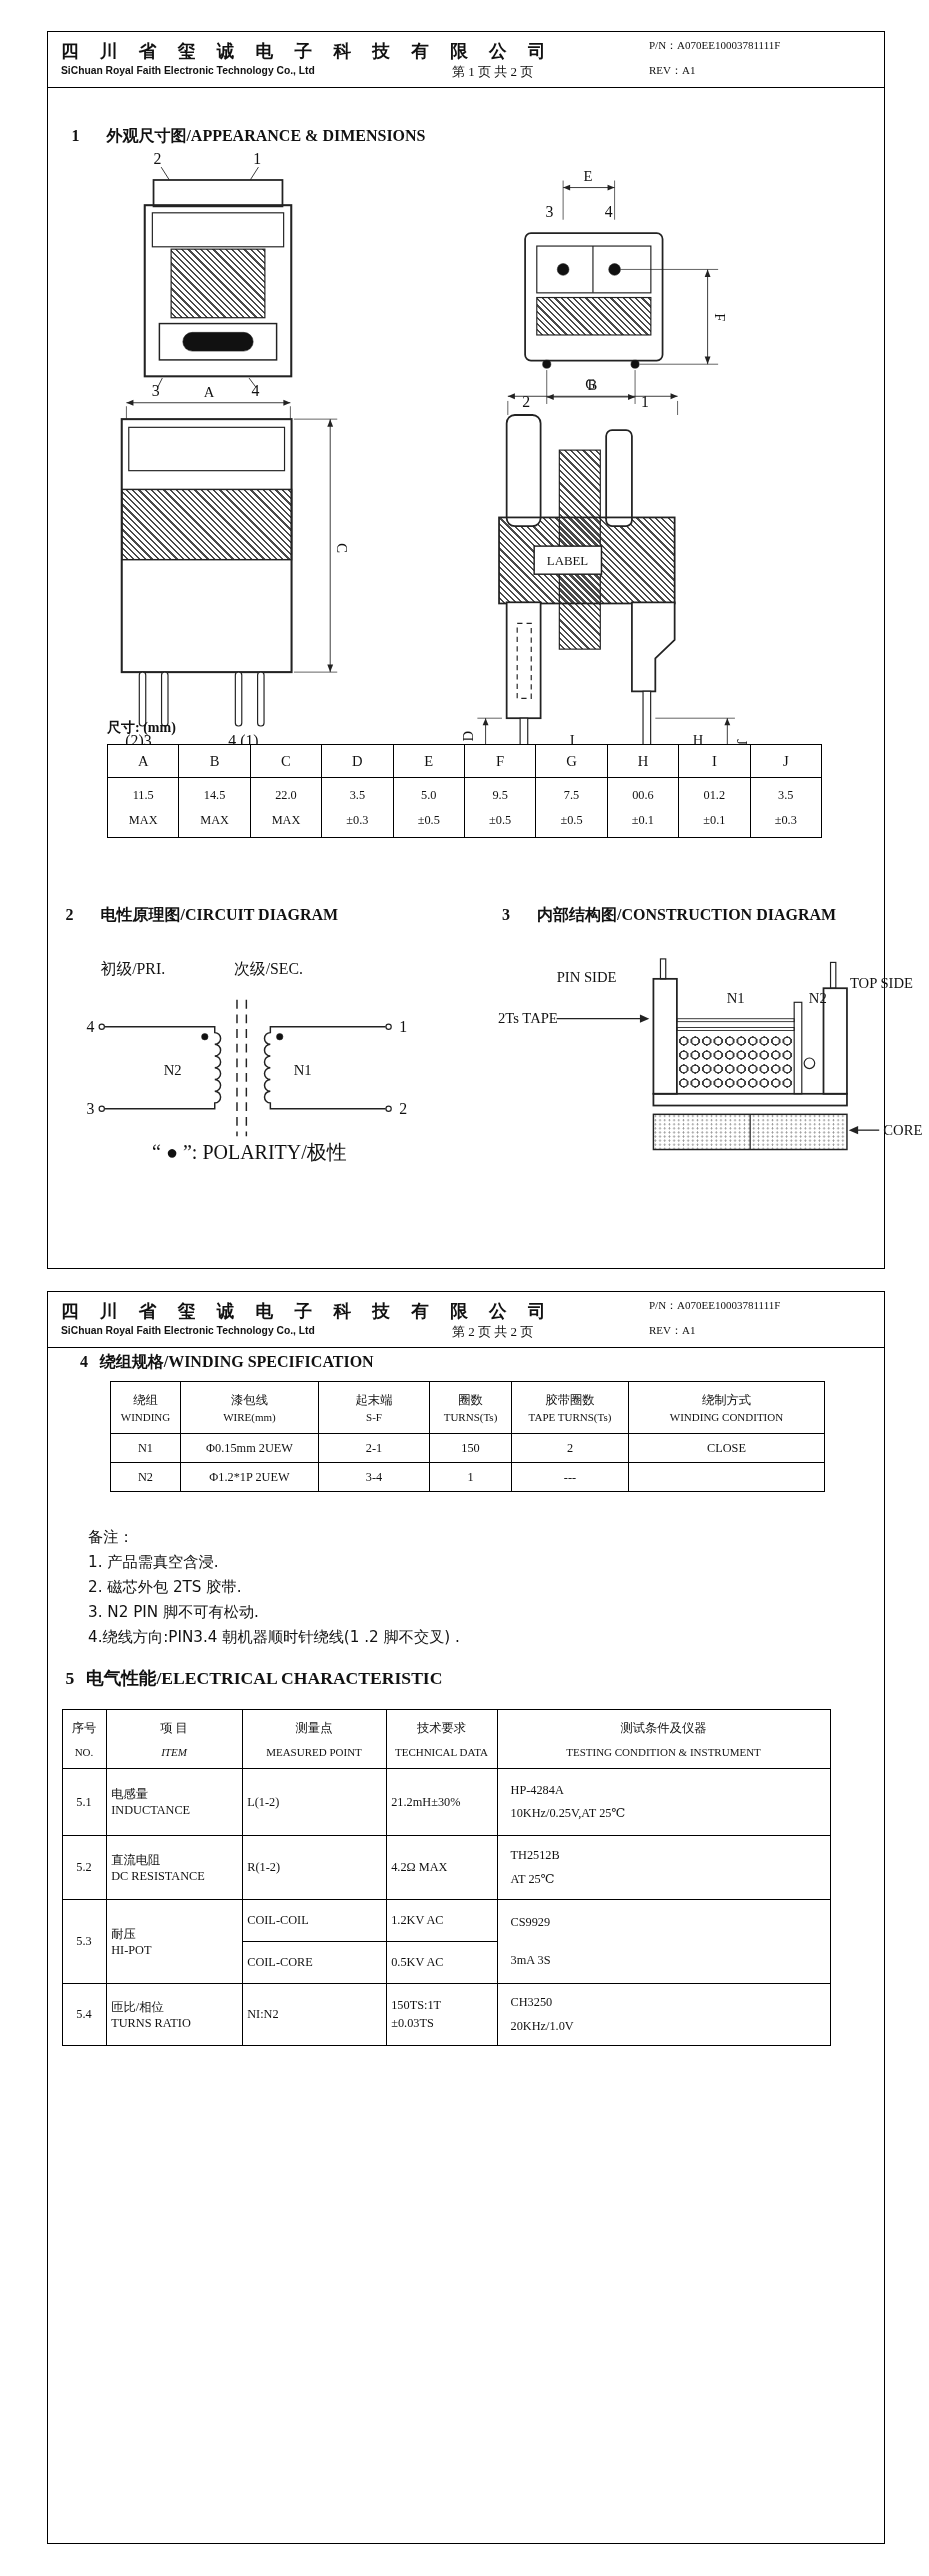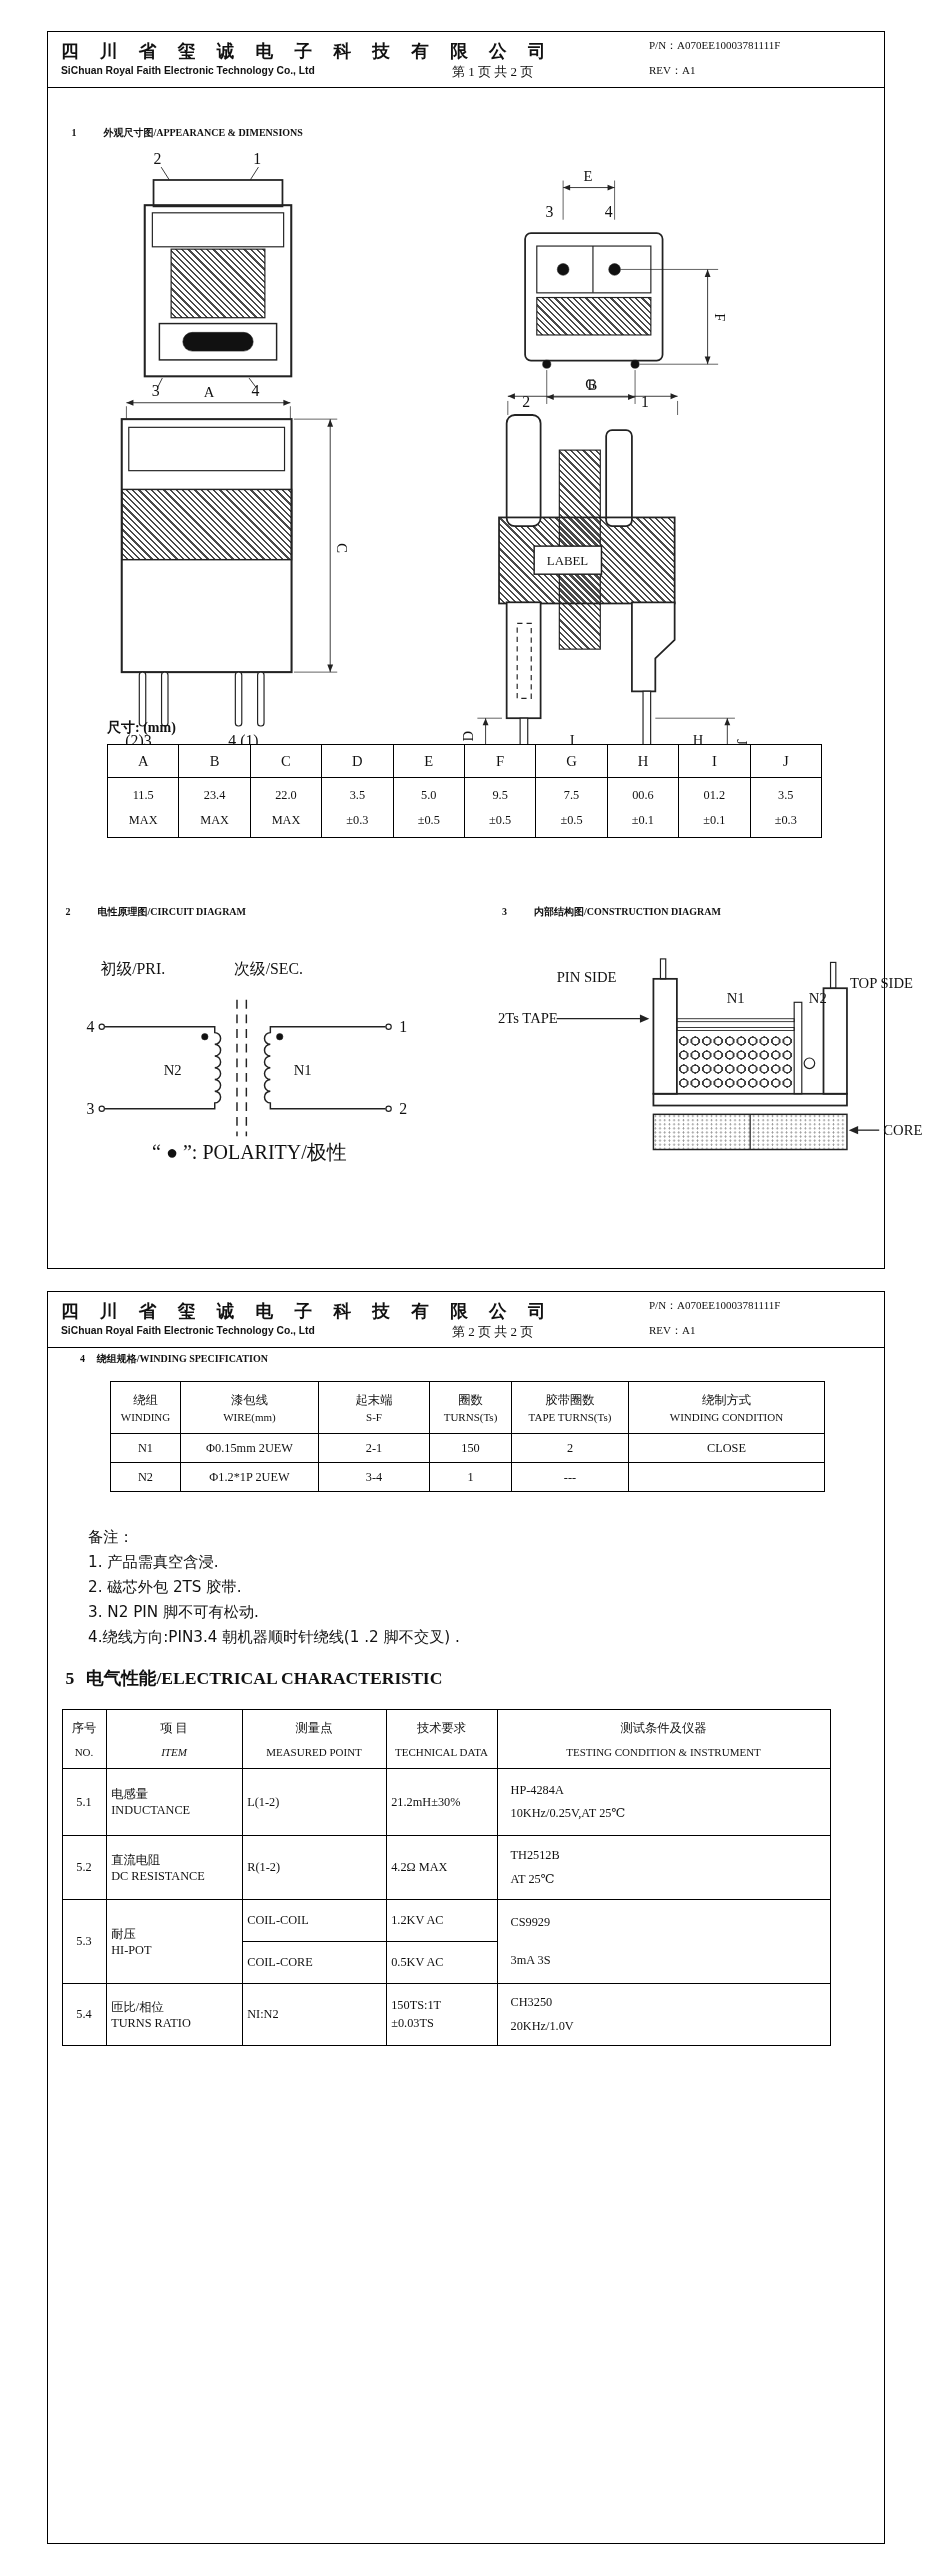--- a/index.html
+++ b/index.html
@@ -8,21 +8,21 @@
   .canvas{position:relative;width:929px;height:2576px;background:#fff;overflow:hidden;}
   .page{position:absolute;left:47px;width:838px;border:1.2px solid #000;background:#fff;}
   #page1{top:31px;height:1238px;}
   #page2{top:1291px;height:1253px;}
   .hdr{position:absolute;left:0;top:0;width:100%;height:56px;border-bottom:1.2px solid #000;}
   .co-cn{position:absolute;left:13px;top:7px;font-family:"DejaVu Sans","Liberation Sans",sans-serif;font-weight:bold;font-size:17.6px;letter-spacing:7.6px;white-space:nowrap;}
   .co-en{position:absolute;left:13px;top:33px;font-family:"Liberation Sans","DejaVu Sans",sans-serif;font-weight:bold;font-size:10.3px;white-space:nowrap;}
   .pgno{position:absolute;left:404px;top:30.5px;font-size:13px;white-space:nowrap;}
   .pn{position:absolute;left:601px;top:5.9px;font-size:11px;white-space:nowrap;}
   .rev{position:absolute;left:601px;top:30.5px;font-size:11px;white-space:nowrap;}
-  .sec-title{position:absolute;font-weight:bold;font-size:10px;white-space:nowrap;}
+  .sec-title{position:absolute;font-weight:bold;font-size:16px;white-space:nowrap;}
   .sec-title .t1{margin-left:27px;}
   .sec-title .t2{margin-left:11.7px;}
   .big-title{font-size:17.6px;}
   .draw{position:absolute;}
   .draw svg{position:absolute;left:0;top:0;}
   .layer{position:absolute;}
   .hatch{background-image:repeating-linear-gradient(45deg,rgba(0,0,0,0) 0 2.9px,#4a4a4a 2.9px 4.4px);}
   .rings{background-image:radial-gradient(circle,rgba(0,0,0,0) 0 3.2px,#3a3a3a 3.2px 4.7px,rgba(0,0,0,0) 4.7px);background-size:11.5px 14px;}
   .speckle{background-image:radial-gradient(circle,#9a9a9a 0 0.8px,rgba(0,0,0,0) 1.1px);background-size:4.7px 4.1px;}
   svg text{font-family:"Liberation Serif","DejaVu Serif",serif;fill:#111;}
@@ -220,21 +220,21 @@
         <td>H</td>
         <td>I</td>
         <td>J</td>
       </tr>
       <tr class="vrow">
         <td>
               <div>11.5</div>
               <div class="v2">MAX</div>
             </td>
         <td>
-              <div>23.4</div>
+              <div>14.5</div>
               <div class="v2">MAX</div>
             </td>
         <td>
               <div>22.0</div>
               <div class="v2">MAX</div>
             </td>
         <td>
               <div>3.5</div>
               <div class="v2">±0.3</div>
             </td>

